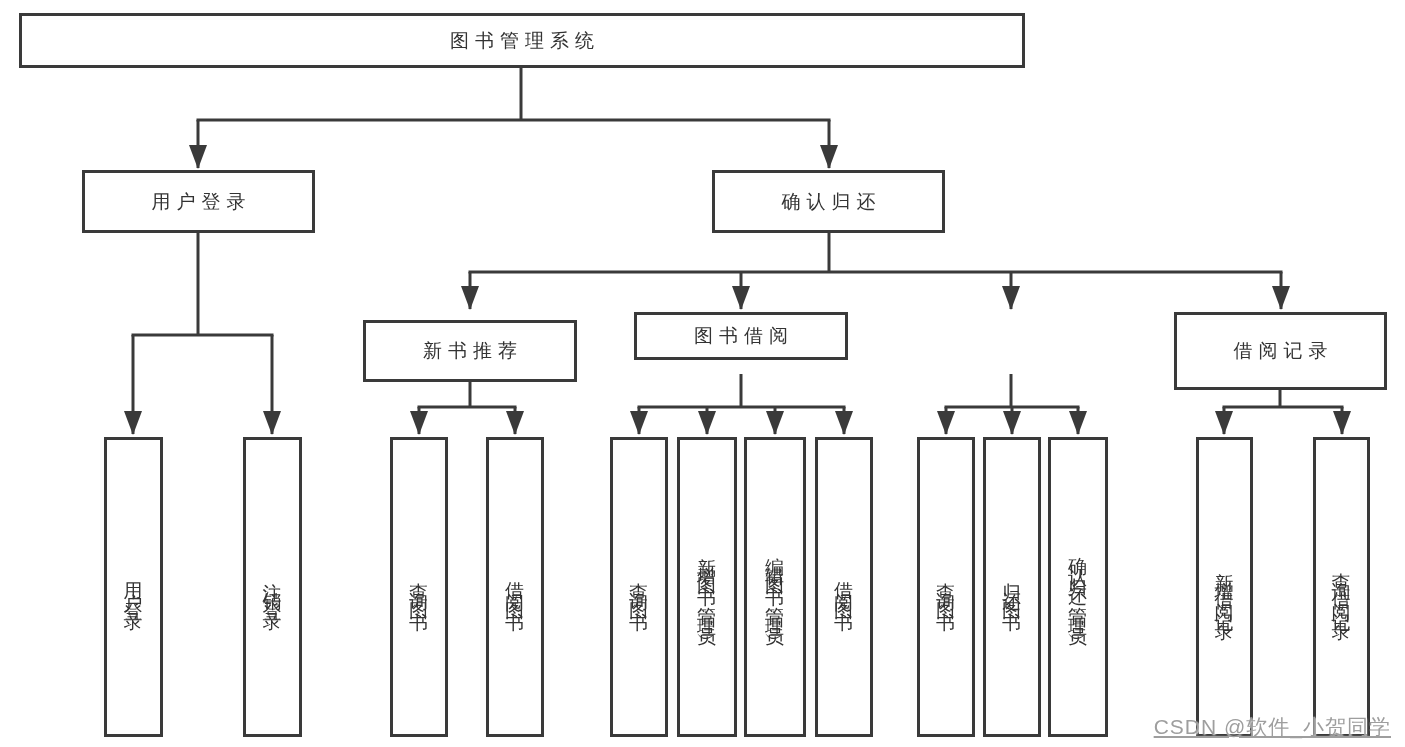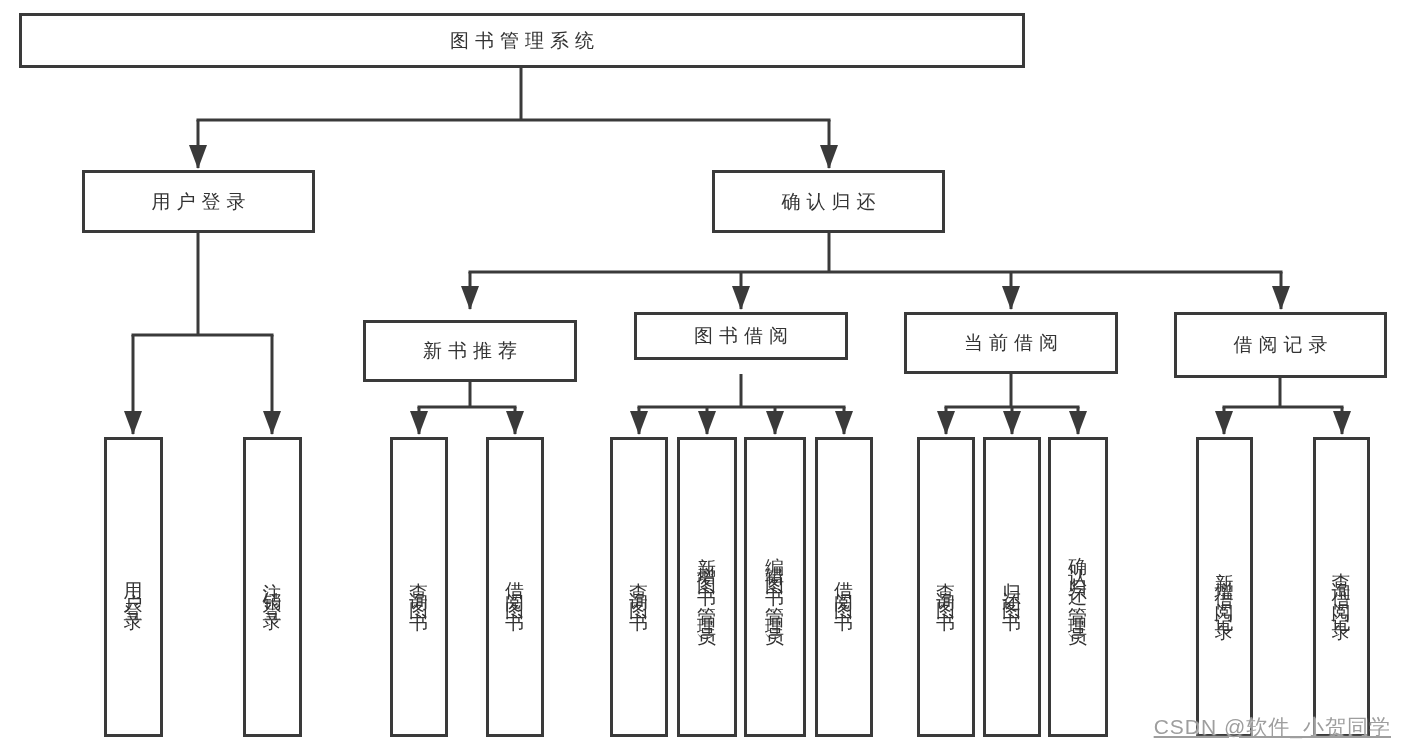--- a/index.html
+++ b/index.html
@@ -128,24 +128,21 @@
   <div class="box" style="left:712px;top:170px;width:233px;height:63px">
     <span>确认归还</span>
   </div>
 
   <div class="box" style="left:363px;top:320px;width:214px;height:62px">
     <span>新书推荐</span>
   </div>
   <div class="box" style="left:634px;top:312px;width:214px;height:48px">
     <span>图书借阅</span>
   </div>
-  <div class="box" style="left:904px;top:312px;width:214px;height:62px">
-    <span>当前借阅</span>
-  </div>
-  <div class="box" style="left:1174px;top:312px;width:213px;height:66px">
+  <div class="box" style="left:1174px;top:312px;width:213px;height:78px">
     <span>借阅记录</span>
   </div>
 
   <div class="vbox" style="left:104px;width:59px">
     <span class="vtext">用户登录</span>
   </div>
   <div class="vbox" style="left:243px;width:59px">
     <span class="vtext">注销登录</span>
   </div>
 

